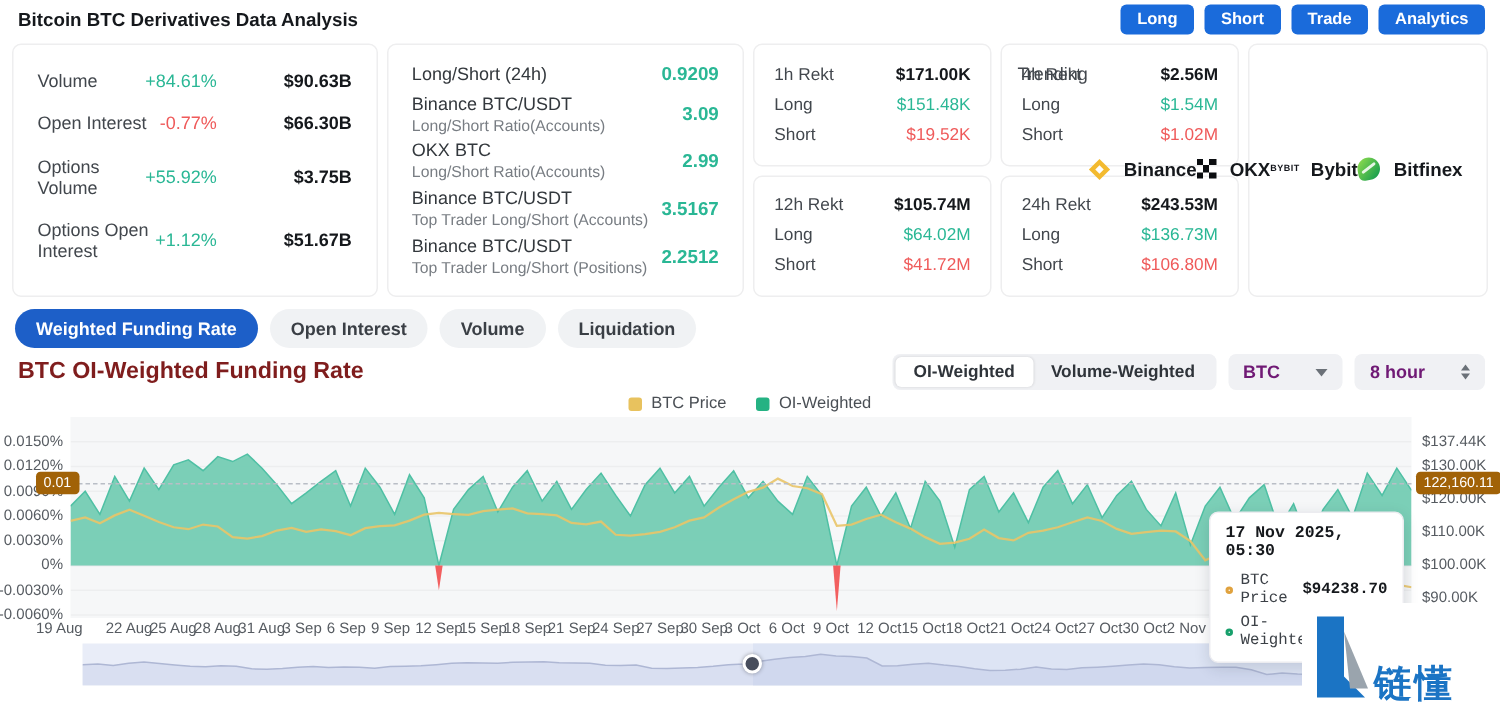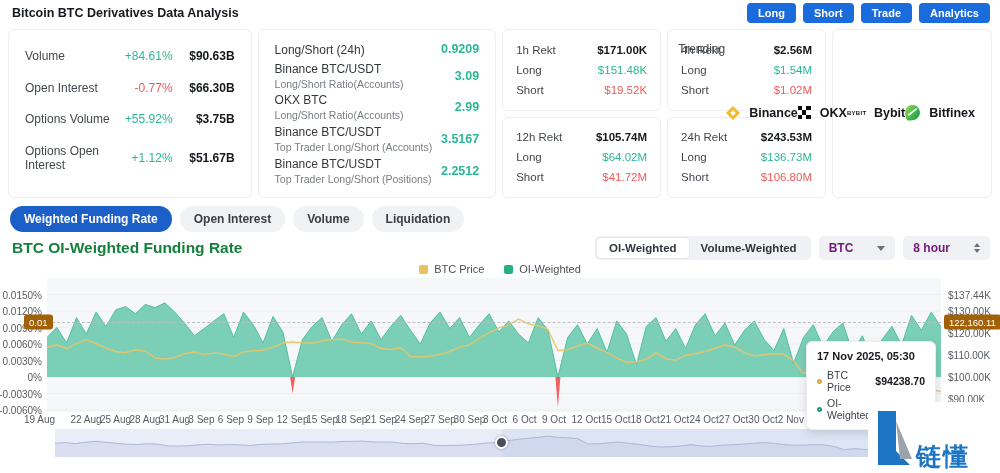--- a/index.html
+++ b/index.html
@@ -11,21 +11,21 @@
   .page-title { font-size:12.5px; font-weight:700; color:#15181c; }
   .actions { display:flex; gap:7px; }
   .act-btn { background:#1a6bdb; color:#fff; font-size:11px; font-weight:700; border:none; border-radius:4px; padding:4px 11px; cursor:pointer; font-family:inherit; }
 
   
   .cards { position:absolute; top:29px; left:8px; width:984px; height:169px; display:flex; gap:6px; }
   .card { background:#fff; border:1px solid #eeeeef; border-radius:6px; }
   .stats-card { width:245px; padding:10px 16px 16px; display:flex; flex-direction:column; justify-content:space-around; }
   .stat-row { display:flex; align-items:center; justify-content:space-between; font-size:12px; }
   .stat-label { color:#42474d; }
-  .stat-right { display:flex; align-items:center; }
+  .stat-right { display:flex; align-items:center;gap:28px; }
   .stat-change { font-size:12px; }
   .stat-change.pos { color:#2ab795; }
   .stat-change.neg { color:#ef5a5a; }
   .stat-value { width:62px; text-align:right; font-weight:700; color:#15181c; }
   .ratio-card { width:240px; padding:8px 16px 10px; display:flex; flex-direction:column; justify-content:space-around; }
   .ratio-row { display:flex; align-items:center; justify-content:space-between; }
   .ratio-label { font-size:12px; color:#33383d; line-height:1.25; }
   .ratio-sub { font-size:10.5px; color:#787d83; margin-top:1px; }
   .ratio-value { color:#2ab795; font-size:12.5px; font-weight:700; white-space:nowrap; margin-left:8px; }
   .rekt-grid { width:326px; display:grid; grid-template-columns:1fr 1fr; grid-template-rows:1fr 1fr; gap:6px; }
@@ -49,21 +49,21 @@
   .ic-bitfinex { width:15px; height:15px; border-radius:50% 50% 50% 4px; background:linear-gradient(135deg,#89d94e 10%,#1da04e 85%); transform:rotate(-10deg); position:relative; }
   .ic-bitfinex::after { content:""; position:absolute; left:2px; top:6px; width:11px; height:2px; background:rgba(255,255,255,.85); border-radius:2px; transform:rotate(-28deg); }
 
   
   .tabs { position:absolute; top:206px; left:10px; display:flex; gap:8px; }
   .tab { font-size:12px; font-weight:700; padding:6px 14px; border-radius:16px; background:#f0f2f4; color:#3a3f45; cursor:pointer; border:none; font-family:inherit; }
   .tab.active { background:#1d5fc8; color:#fff; }
 
   
   .chart-header { position:absolute; top:236px; left:0; width:1000px; padding:0 10px 0 12px; display:flex; align-items:center; justify-content:space-between; }
-  .chart-title { font-size:15.5px; font-weight:800; color:#15803d; }
+  .chart-title { font-size:15.5px; font-weight:800; color:#7f1d1d; }
   .controls { display:flex; align-items:center; gap:8px; }
   .seg { background:#f0f1f4; border-radius:5px; padding:2px; display:flex; }
   .seg-opt { font-size:11.5px; font-weight:600; color:#2f343a; padding:4px 12px; border-radius:4px; cursor:pointer; }
   .seg-opt.active { background:#fff; box-shadow:0 0 2px rgba(0,0,0,.12); }
   .select { background:#f0f1f4; border-radius:5px; padding:5px 10px; font-size:12px; font-weight:600; color:#701a75; display:flex; align-items:center; gap:24px; cursor:pointer;justify-content:flex-end; }
   .caret-down { width:0; height:0; border-left:4px solid transparent; border-right:4px solid transparent; border-top:5px solid #6b7178; }
   .spinner { display:flex; flex-direction:column; gap:2px; }
   .spinner .up { width:0;height:0;border-left:3.5px solid transparent;border-right:3.5px solid transparent;border-bottom:4px solid #6b7178; }
   .spinner .dn { width:0;height:0;border-left:3.5px solid transparent;border-right:3.5px solid transparent;border-top:4px solid #6b7178; }
 
@@ -80,21 +80,21 @@
   .yl { position:absolute; font-size:10px; color:#565b61; right:958px; width:46px; text-align:right; transform:translateY(-50%); }
   .yr { position:absolute; left:948px; font-size:10px; color:#565b61; transform:translateY(-50%); }
   .crosshair { position:absolute; left:47px; width:894px; top:44px; border-top:1px dashed #b9bec6; z-index:10; }
   .ch-badge { position:absolute; background:#a16207; color:#fff; font-size:9.5px; padding:2px 5px; border-radius:3px; z-index:15; transform:translateY(-50%); }
   .ch-left { left:24px; top:44px; }
   .ch-right { left:944px; top:44px; }
   .xticks { position:absolute; top:136px; left:0; width:1000px; height:14px; }
   .xticks span { position:absolute; font-size:10px; color:#565b61; white-space:nowrap; }
 
   
-  .tooltip { position:absolute; left:806px; top:341px; width:130px; background:#fff; border:1px solid #ececf0; border-radius:6px; box-shadow:0 3px 10px rgba(30,40,60,.15); padding:8px 10px; z-index:25; }
+  .tooltip { position:absolute; left:806px; top:341px; width:130px; background:#fff; border:1px solid #ececf0; border-radius:6px; box-shadow:0 3px 10px rgba(30,40,60,.15); padding:8px 10px; z-index:25;font-family:Liberation Mono, monospace; }
   .tt-date { font-size:11px; font-weight:700; color:#15181c; margin-bottom:7px; }
   .tt-row { display:flex; align-items:center; gap:5px; font-size:10.5px; color:#3c4147; margin-top:4px; }
   .ring { width:5px; height:5px; border-radius:50%; border:2px solid #999; background:#fff; flex:none; }
   .tt-val { margin-left:auto; font-weight:700; color:#15181c; }
 
   
   .nav { position:absolute; top:429px; left:55px; width:933px; height:28px; background:#e9edf8; }
   .nav-right { position:absolute; top:0; left:447px; width:486px; height:28px; background:#dde4f4; }
   #nav-svg { position:absolute; top:0; left:0; }
   .nav-handle { position:absolute; left:440px; top:7px; width:13px; height:13px; border-radius:50%; background:#474d5c; border:2px solid #fff; box-shadow:0 0 3px rgba(0,0,0,.35); cursor:ew-resize; z-index:5; }

